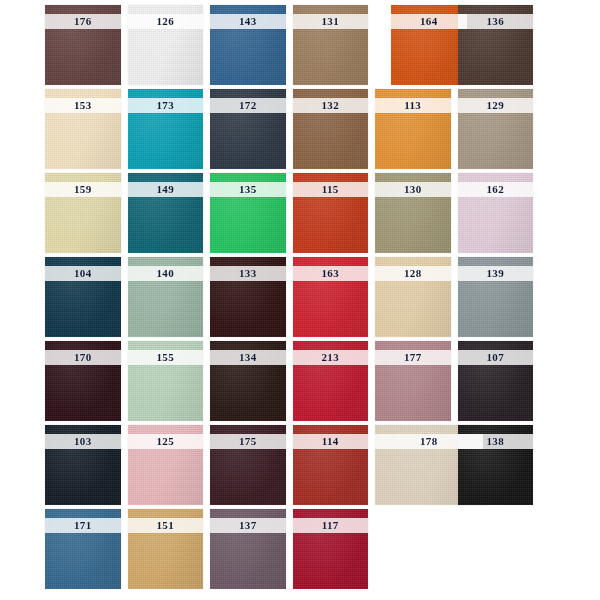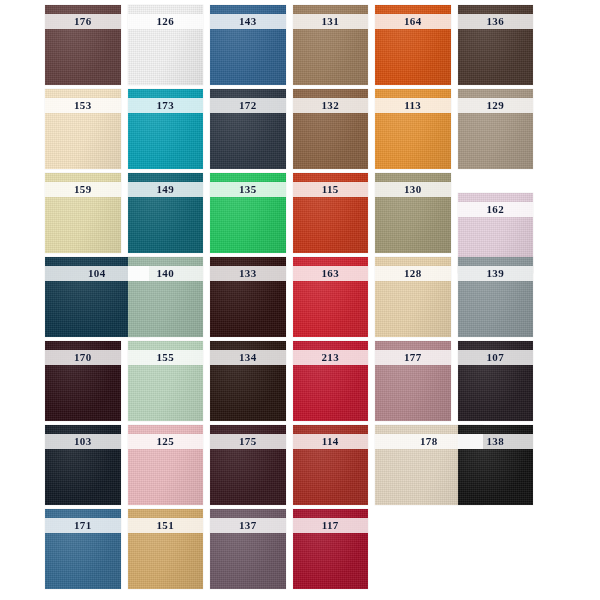--- a/index.html
+++ b/index.html
@@ -102,21 +102,21 @@
       <div class="swatch" style="background: rgb(47, 98, 144);">
         <div class="tex"></div>
         <div class="vign"></div>
         <div class="swatch-label">143</div>
       </div>
       <div class="swatch" style="background: rgb(155, 124, 92);">
         <div class="tex"></div>
         <div class="vign"></div>
         <div class="swatch-label">131</div>
       </div>
-      <div class="swatch" style="background: rgb(213, 80, 15);">
+      <div class="swatch" style="background: rgb(213, 80, 15); margin-left: 16px;">
         <div class="tex"></div>
         <div class="vign"></div>
         <div class="swatch-label">164</div>
       </div>
       <div class="swatch" style="background: rgb(74, 55, 46);">
         <div class="tex"></div>
         <div class="vign"></div>
         <div class="swatch-label">136</div>
       </div>
       <div class="swatch" style="background: rgb(245, 227, 194);">
@@ -167,26 +167,26 @@
       <div class="swatch" style="background: rgb(196, 54, 24);">
         <div class="tex"></div>
         <div class="vign"></div>
         <div class="swatch-label">115</div>
       </div>
       <div class="swatch" style="background: rgb(160, 152, 117);">
         <div class="tex"></div>
         <div class="vign"></div>
         <div class="swatch-label">130</div>
       </div>
-      <div class="swatch" style="background: rgb(227, 206, 219); margin-top: 20px;">
+      <div class="swatch" style="background: rgb(227, 206, 219);">
         <div class="tex"></div>
         <div class="vign"></div>
         <div class="swatch-label">162</div>
       </div>
-      <div class="swatch" style="background: rgb(13, 53, 73); padding-left: 28px;">
+      <div class="swatch" style="background: rgb(13, 53, 73);">
         <div class="tex"></div>
         <div class="vign"></div>
         <div class="swatch-label">104</div>
       </div>
       <div class="swatch" style="background: rgb(154, 182, 164);">
         <div class="tex"></div>
         <div class="vign"></div>
         <div class="swatch-label">140</div>
       </div>
       <div class="swatch" style="background: rgb(45, 16, 15);">

